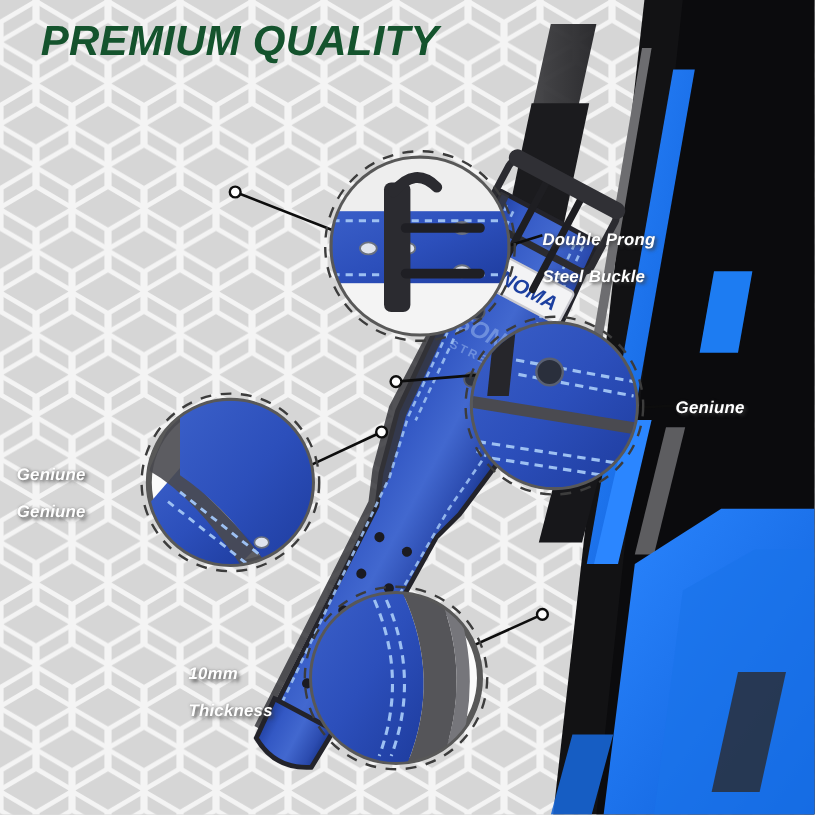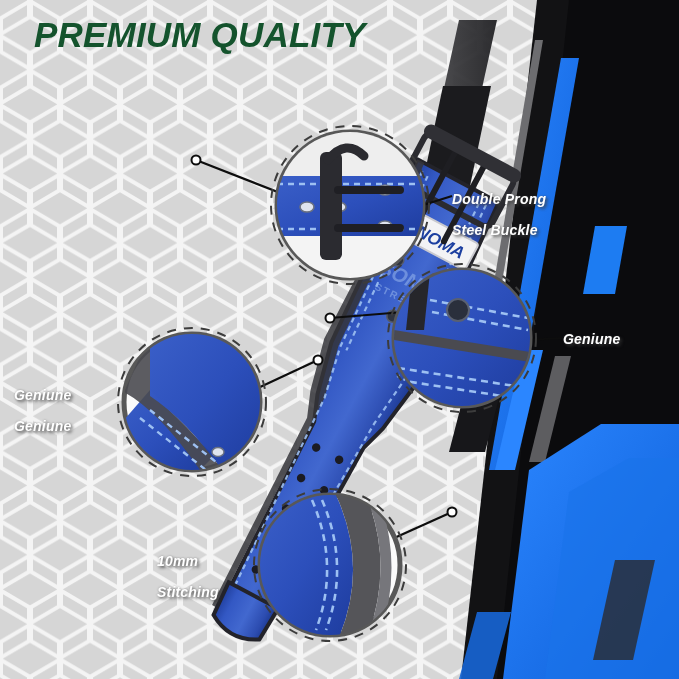--- a/index.html
+++ b/index.html
@@ -304,16 +304,16 @@
     <span>Geniune</span><br>
   </div>
 
   <div class="lbl" id="lbl-leather">
     <span>Geniune</span><br>
     <span>Geniune</span>
   </div>
 
   <div class="lbl" id="lbl-thick">
     <span>10mm</span><br>
-    <span>Stitching</span>
+    <span>Thickness</span>
   </div>
 
 </div>
 
 </body></html>

